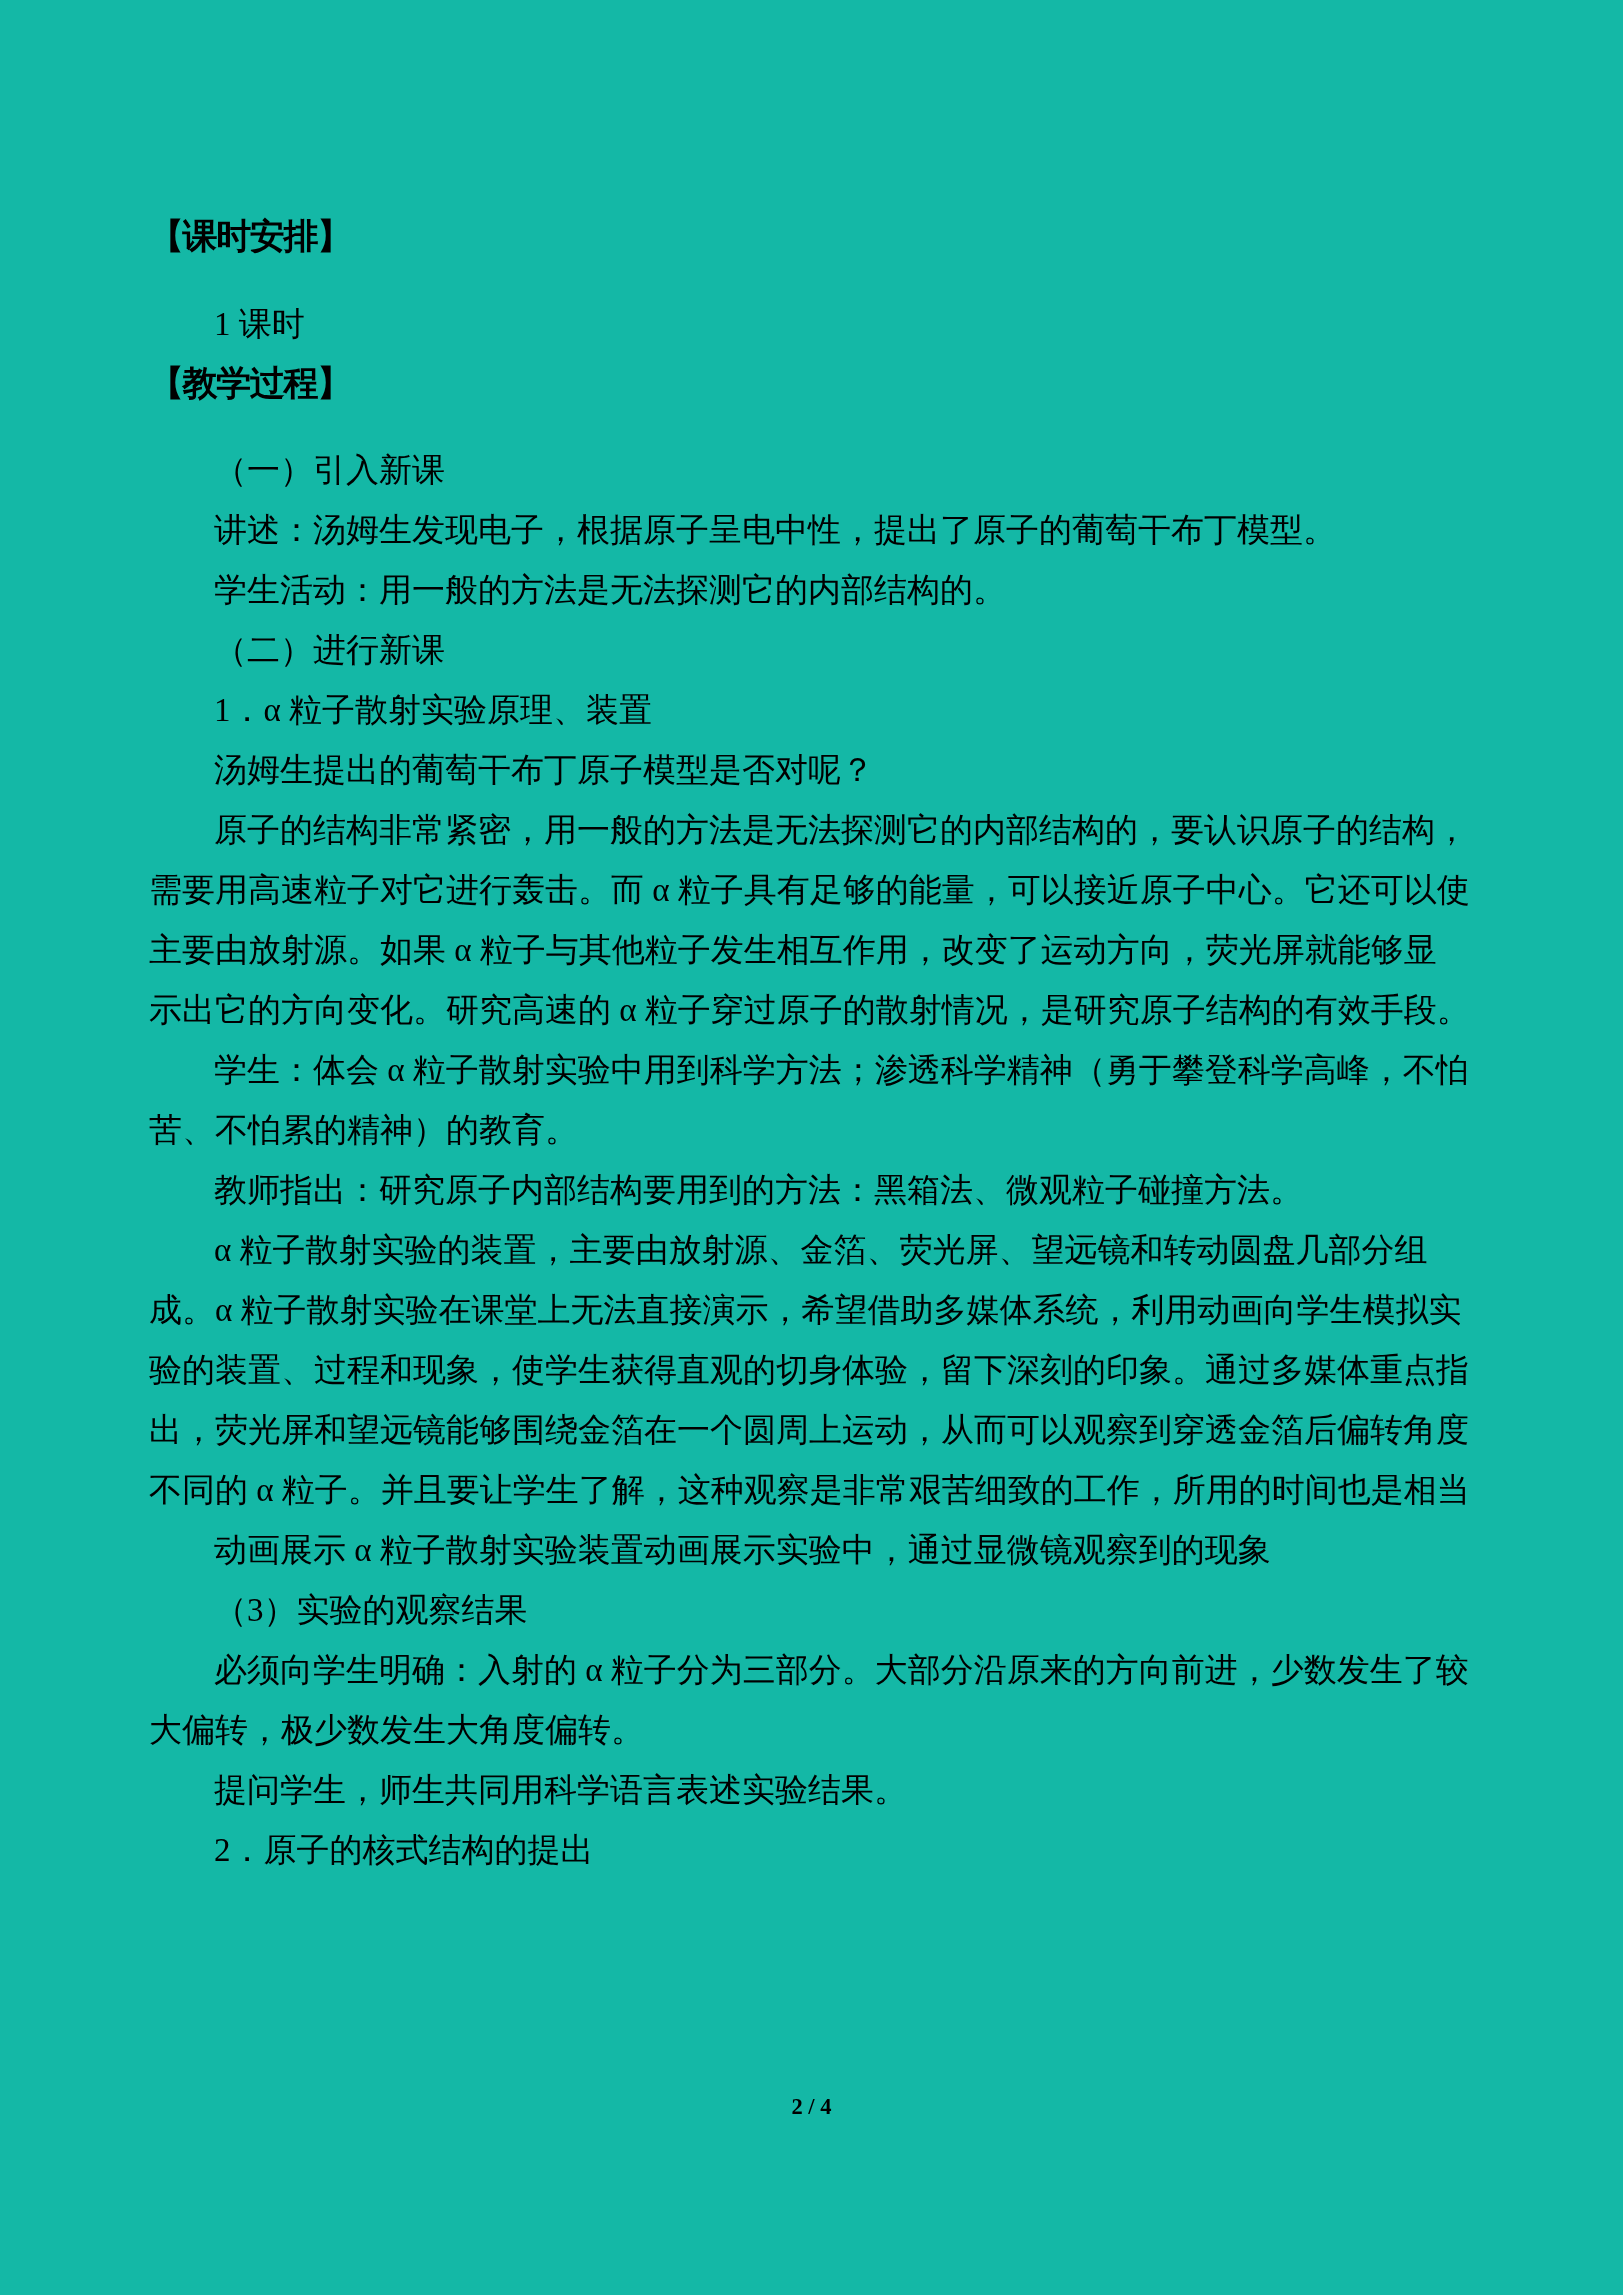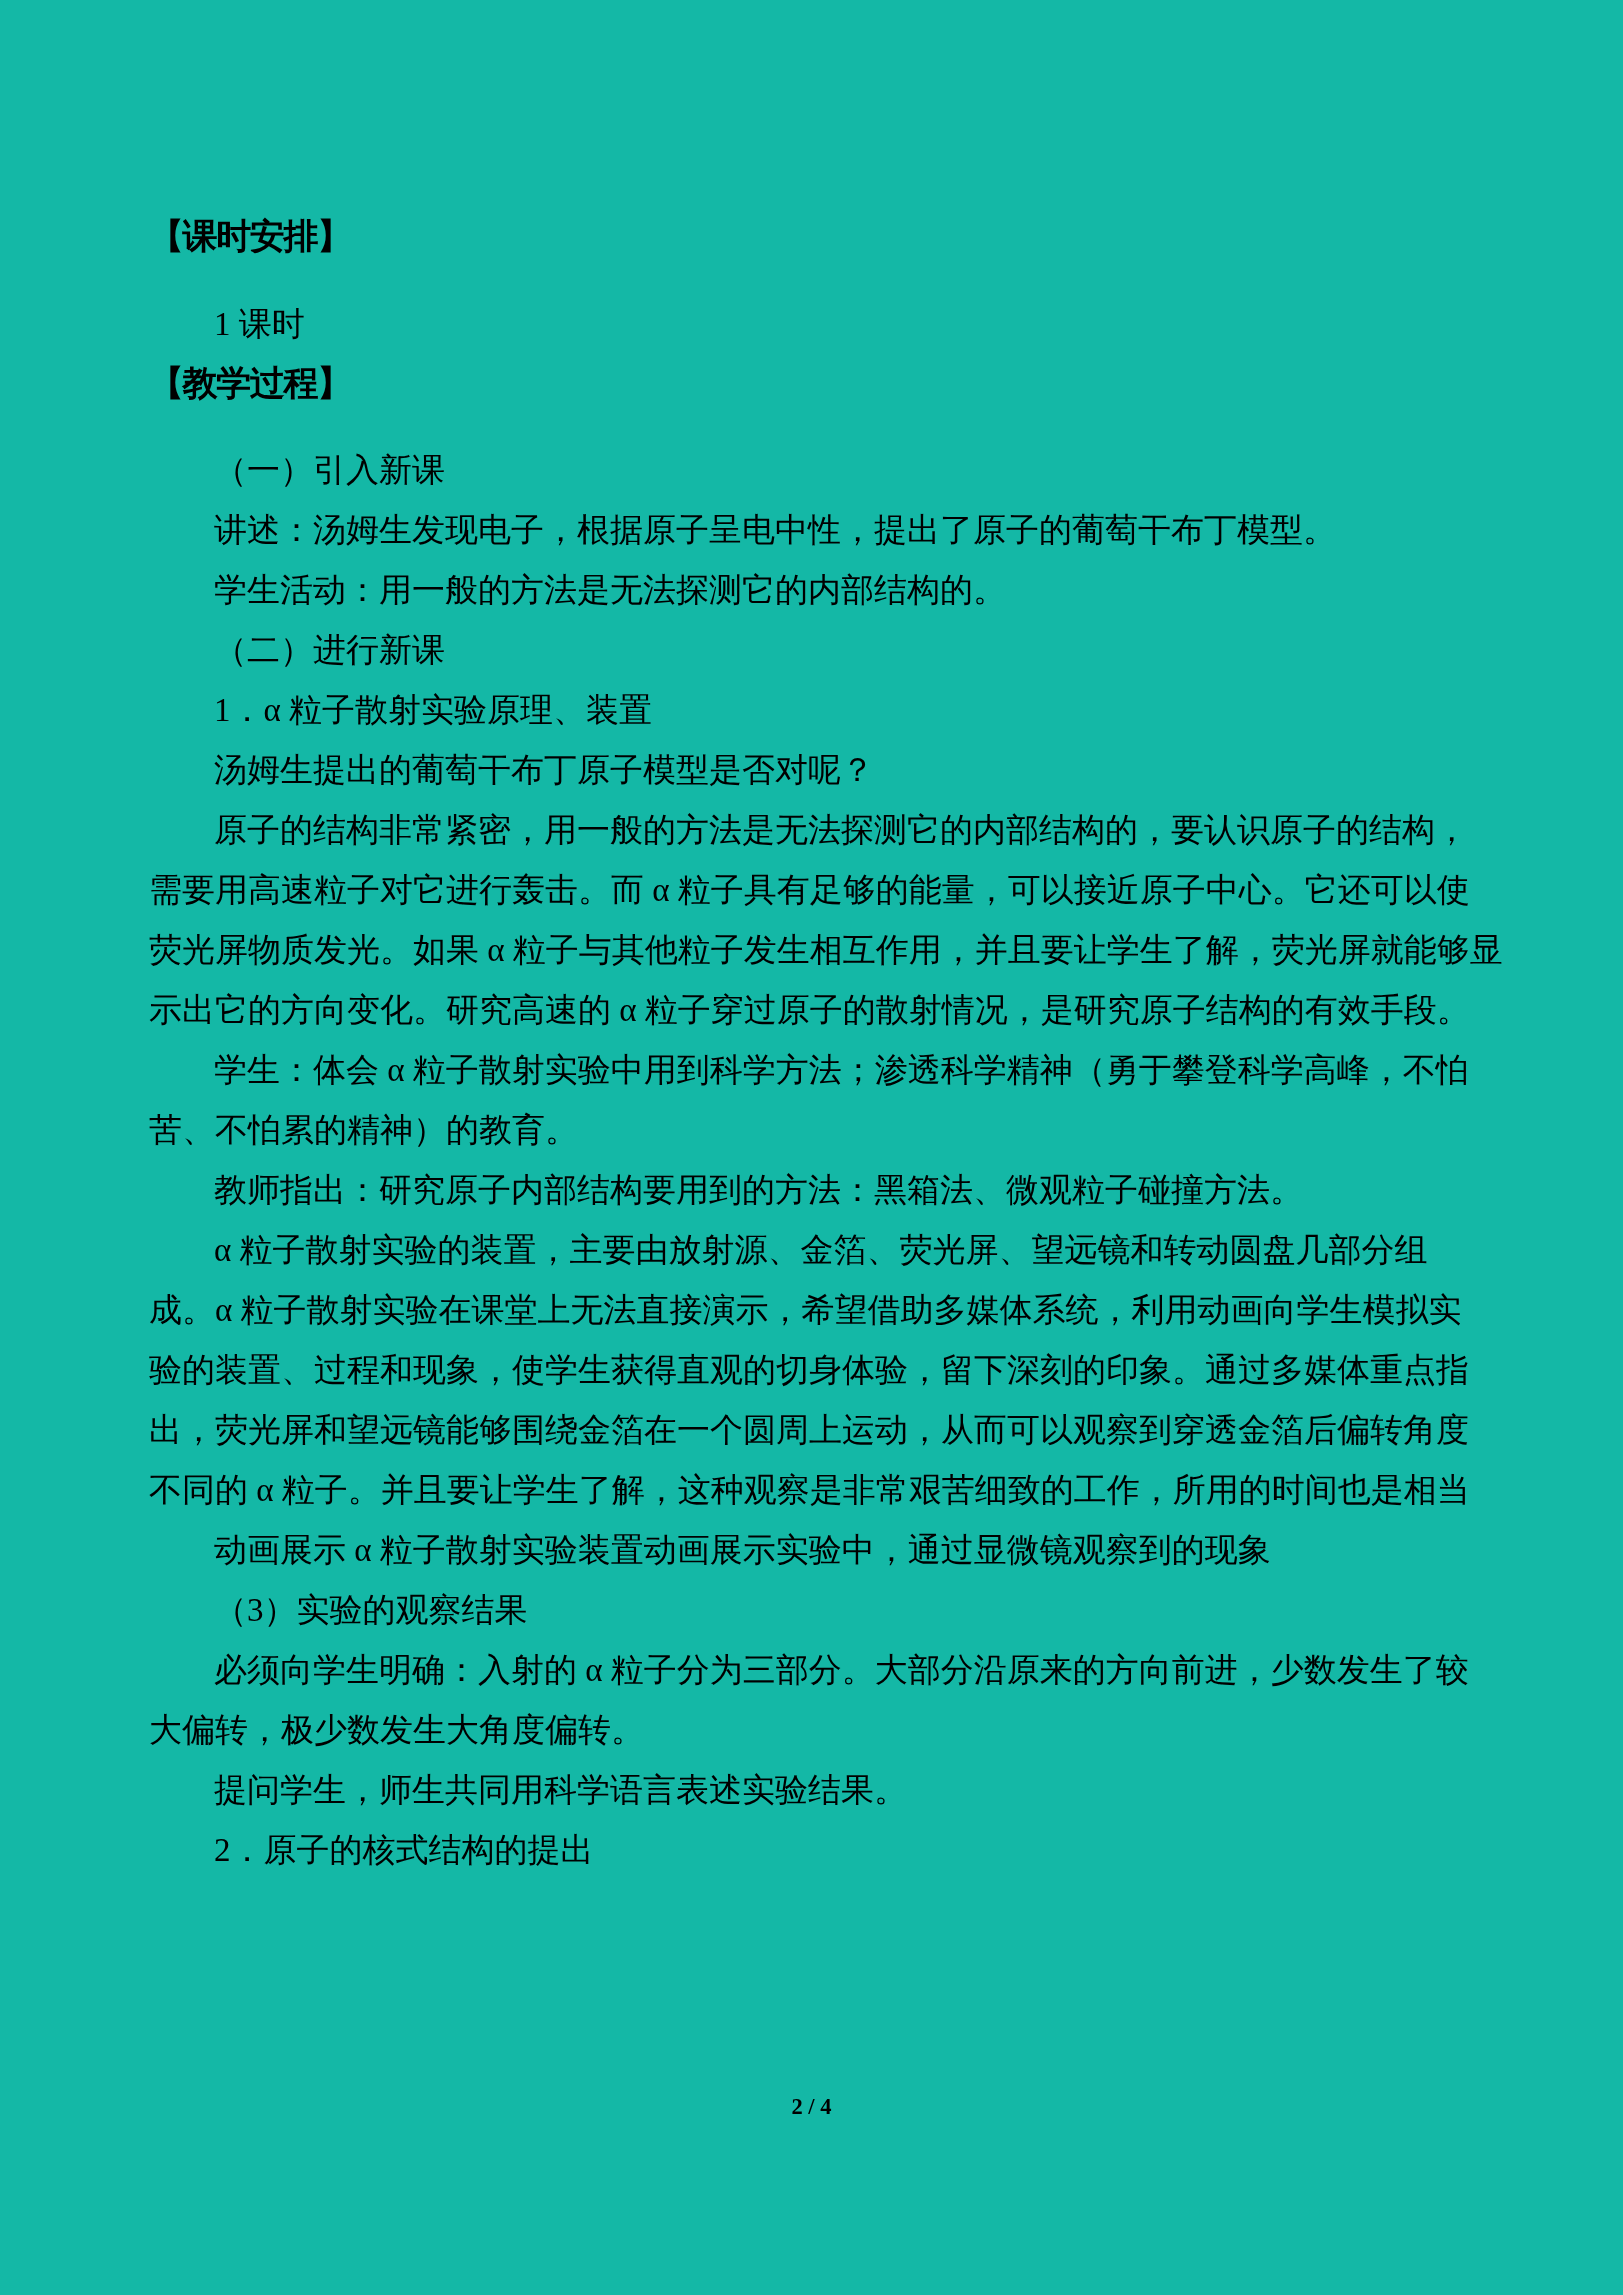--- a/index.html
+++ b/index.html
@@ -65,21 +65,21 @@
       <div class="text-line indent">1 课时</div>
       <div class="text-line heading">【教学过程】</div>
       <div class="text-line indent">（一）引入新课</div>
       <div class="text-line indent">讲述：汤姆生发现电子，根据原子呈电中性，提出了原子的葡萄干布丁模型。</div>
       <div class="text-line indent">学生活动：用一般的方法是无法探测它的内部结构的。</div>
       <div class="text-line indent">（二）进行新课</div>
       <div class="text-line indent">1．α 粒子散射实验原理、装置</div>
       <div class="text-line indent">汤姆生提出的葡萄干布丁原子模型是否对呢？</div>
       <div class="text-line indent">原子的结构非常紧密，用一般的方法是无法探测它的内部结构的，要认识原子的结构，</div>
       <div class="text-line">需要用高速粒子对它进行轰击。而 α 粒子具有足够的能量，可以接近原子中心。它还可以使</div>
-      <div class="text-line">荧光屏物质发光。如果 α 粒子与其他粒子发生相互作用，并且要让学生了解，荧光屏就能够显</div>
+      <div class="text-line">主要由放射源。如果 α 粒子与其他粒子发生相互作用，改变了运动方向，荧光屏就能够显</div>
       <div class="text-line">示出它的方向变化。研究高速的 α 粒子穿过原子的散射情况，是研究原子结构的有效手段。</div>
       <div class="text-line indent">学生：体会 α 粒子散射实验中用到科学方法；渗透科学精神（勇于攀登科学高峰，不怕</div>
       <div class="text-line">苦、不怕累的精神）的教育。</div>
       <div class="text-line indent">教师指出：研究原子内部结构要用到的方法：黑箱法、微观粒子碰撞方法。</div>
       <div class="text-line indent">α 粒子散射实验的装置，主要由放射源、金箔、荧光屏、望远镜和转动圆盘几部分组</div>
       <div class="text-line">成。α 粒子散射实验在课堂上无法直接演示，希望借助多媒体系统，利用动画向学生模拟实</div>
       <div class="text-line">验的装置、过程和现象，使学生获得直观的切身体验，留下深刻的印象。通过多媒体重点指</div>
       <div class="text-line">出，荧光屏和望远镜能够围绕金箔在一个圆周上运动，从而可以观察到穿透金箔后偏转角度</div>
       <div class="text-line">不同的 α 粒子。并且要让学生了解，这种观察是非常艰苦细致的工作，所用的时间也是相当</div>
       <div class="text-line indent">动画展示 α 粒子散射实验装置动画展示实验中，通过显微镜观察到的现象</div>

